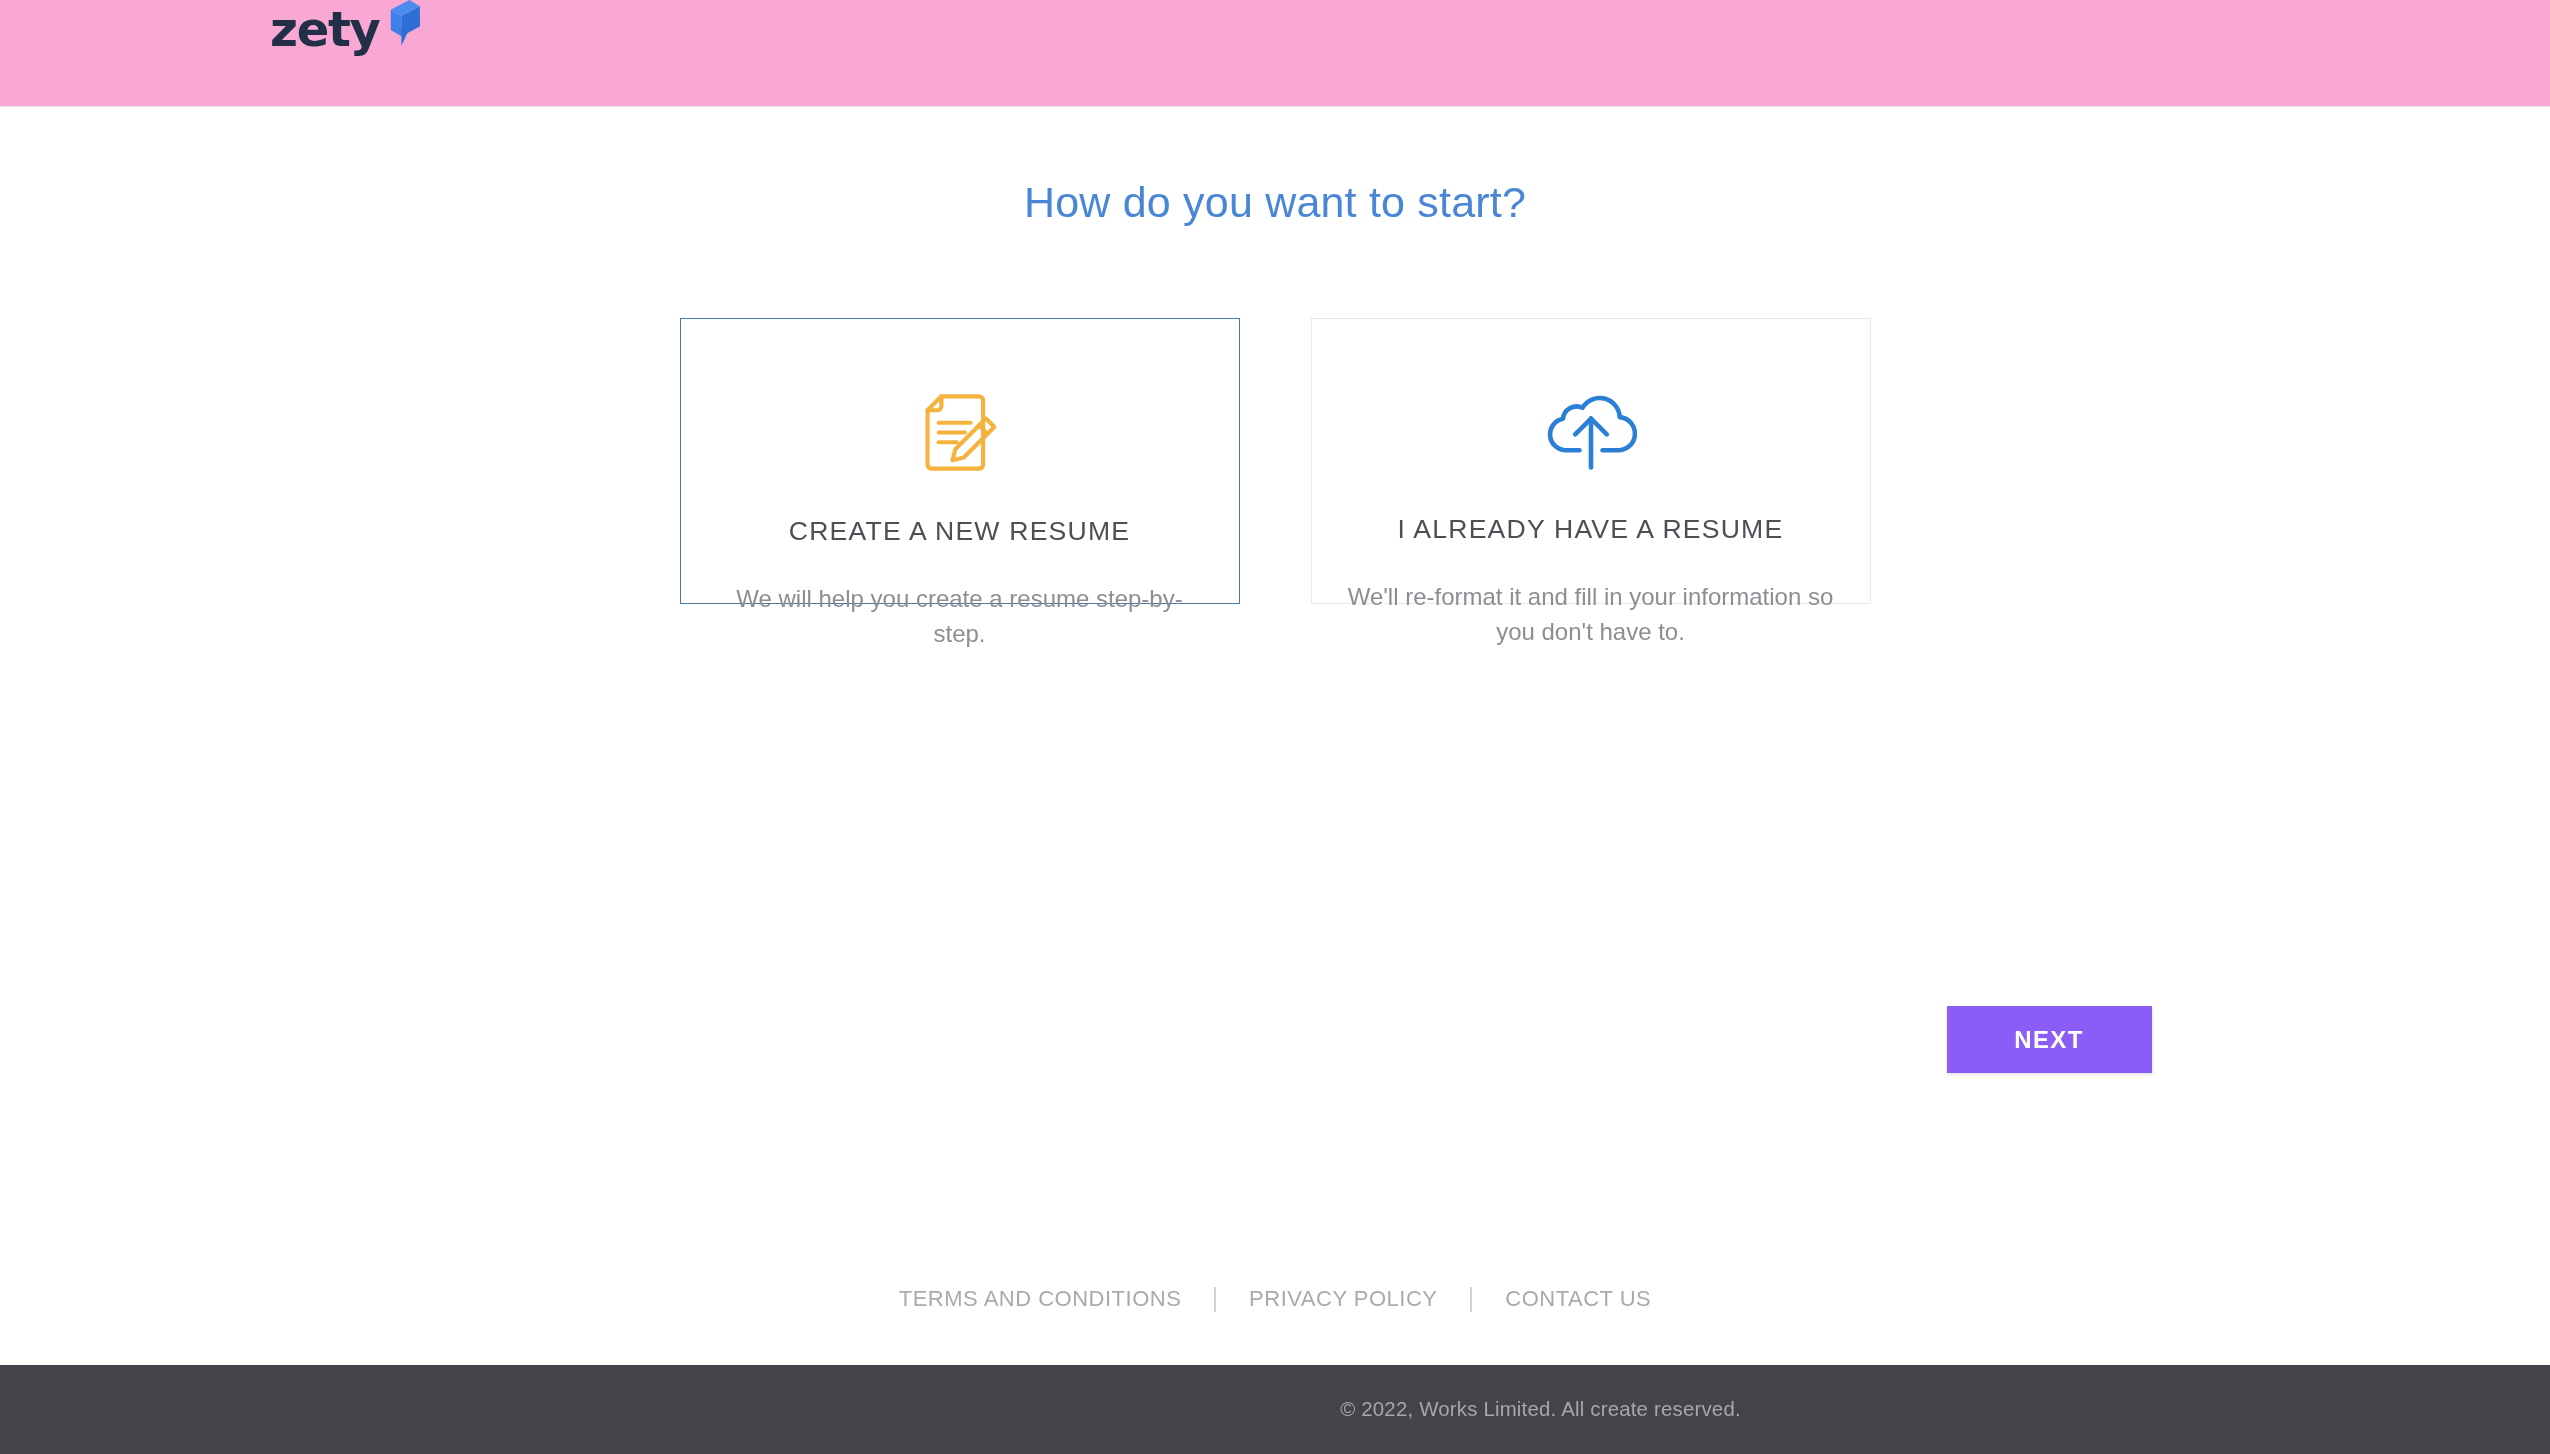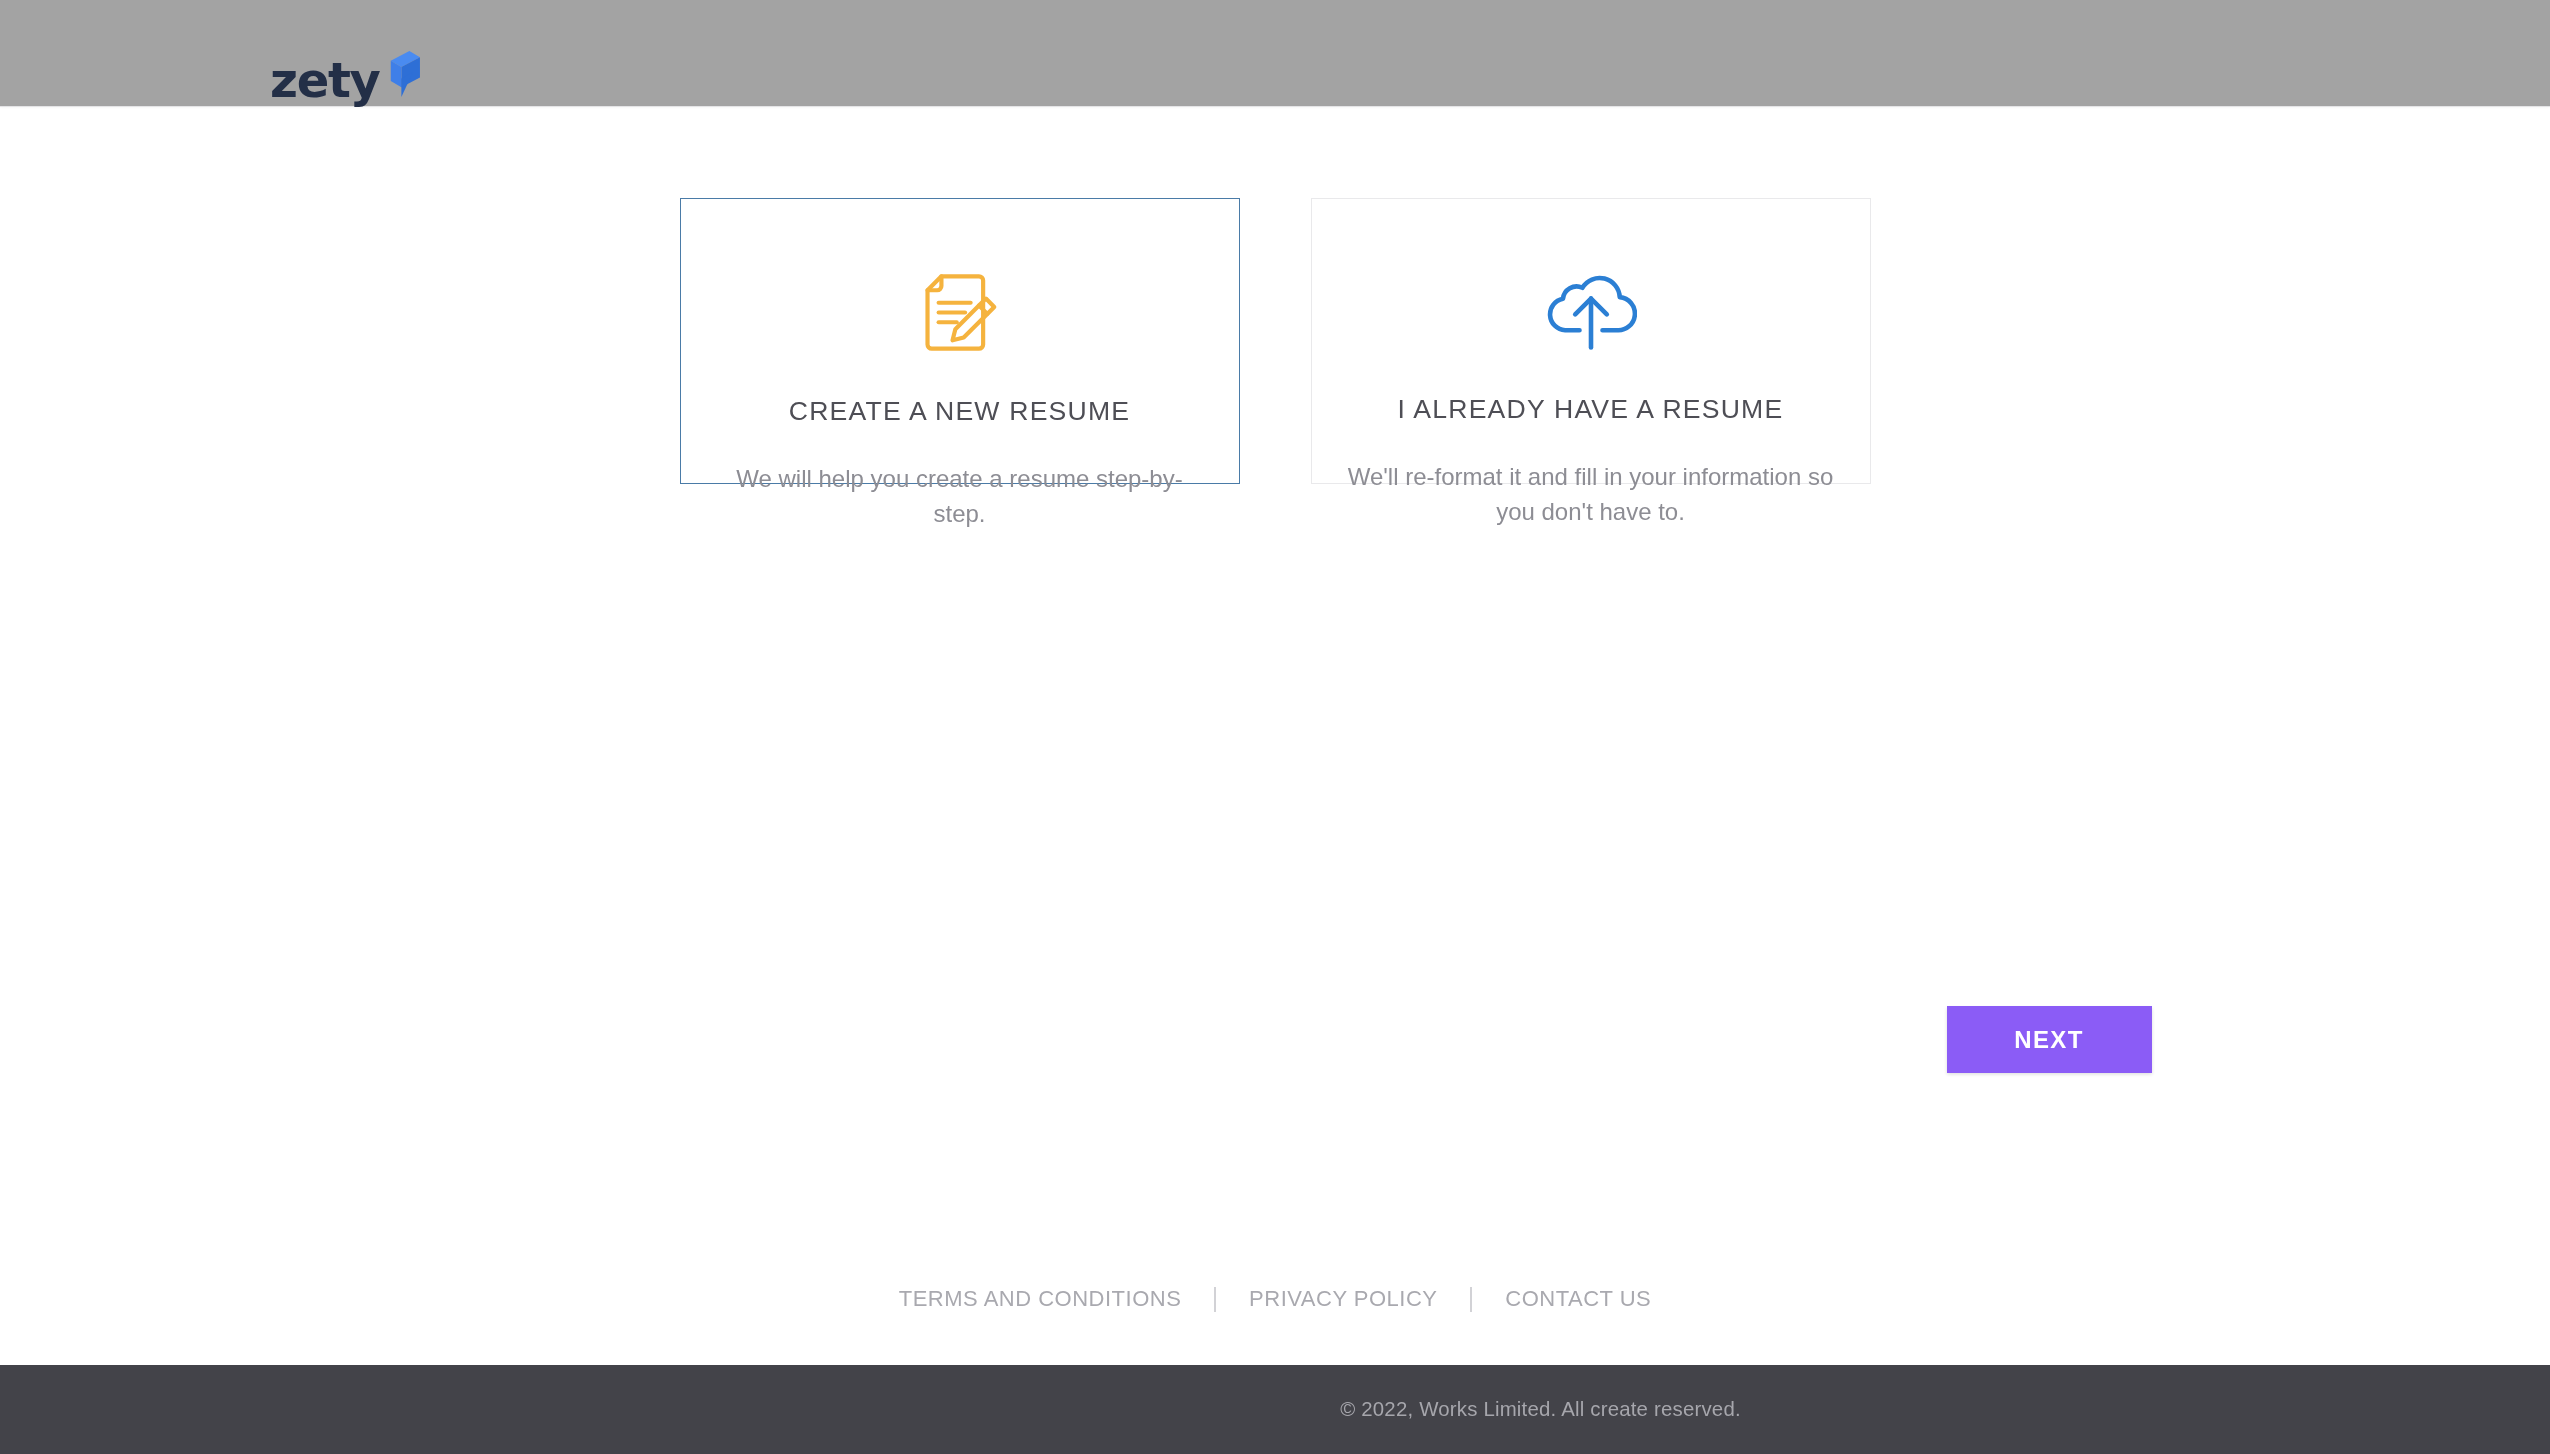--- a/index.html
+++ b/index.html
@@ -19,25 +19,25 @@
     height: 1454px;
     background: #ffffff;
     display: flex;
     flex-direction: column;
   }
 
   
   .site-header {
     height: 107px;
     flex: 0 0 107px;
-    background: #a3a3a3;
+    background: #f9a8d4;
     border-bottom: 1.8px solid #e4e4e6;
     box-shadow: 0 0.9px 2.7px rgba(0,0,0,0.06);
     display: flex;
-    align-items: flex-end;
+    align-items: flex-start;
     padding-left: 270px;
     position: relative;
     z-index: 5;
   }
 
   .logo {
     display: flex;
     align-items: flex-start;
     height: 55px;
     text-decoration: none;
@@ -209,20 +209,21 @@
           <polygon points="23,18 44,7 44,30 23,41" fill="#2e6fd6"></polygon>
           <polygon points="11,11 23,18 23,41 11,34" fill="#3f7fe8"></polygon>
           <polygon points="23,31 36,24 23,52" fill="#2e6fd6"></polygon>
         </svg>
       </span>
     </a>
   </header>
 
   <main class="main">
 
+    <h1 class="page-title">How do you want to start?</h1>
 
     <div class="choices">
 
       <div class="choice-card selected">
         <span class="choice-icon">
           <svg viewBox="0 0 64 64" width="89" height="89" aria-hidden="true" fill="none" stroke="#f5b33e" stroke-width="3" stroke-linecap="round" stroke-linejoin="round">
             <path d="M19 6 H46 A3 3 0 0 1 49 9 V55 A3 3 0 0 1 46 58 H12 A3 3 0 0 1 9 55 V16 Z"></path>
             <path d="M19 6 V13 A3 3 0 0 1 16 16 H9"></path>
             <line x1="17" y1="25" x2="40" y2="25"></line>
             <line x1="17" y1="32" x2="36" y2="32"></line>

